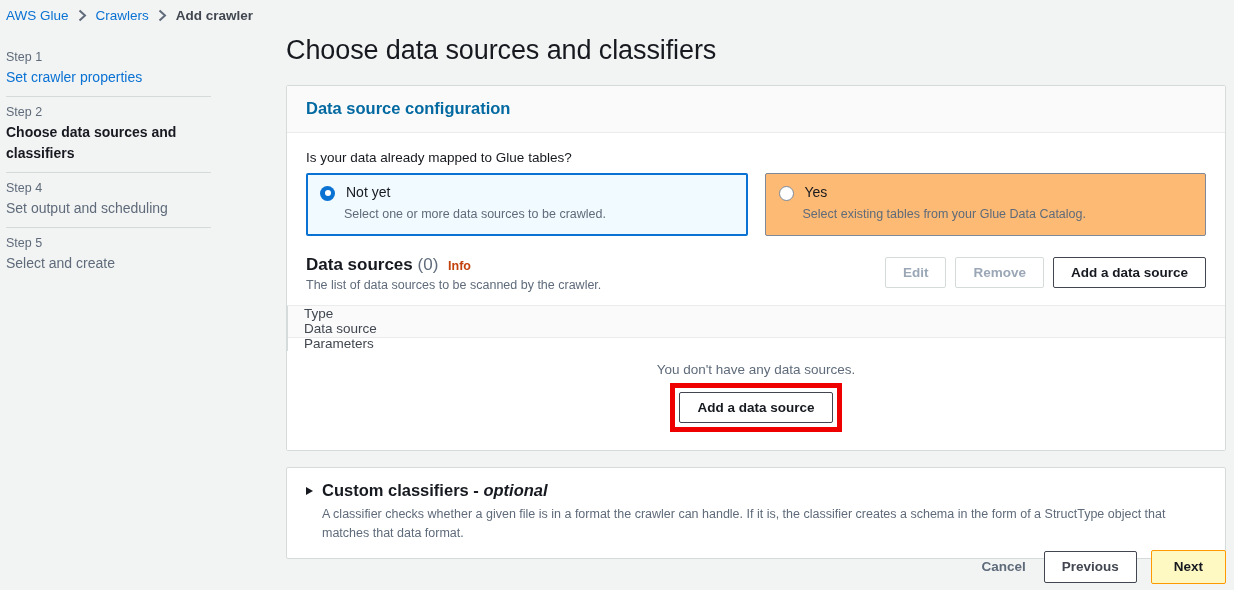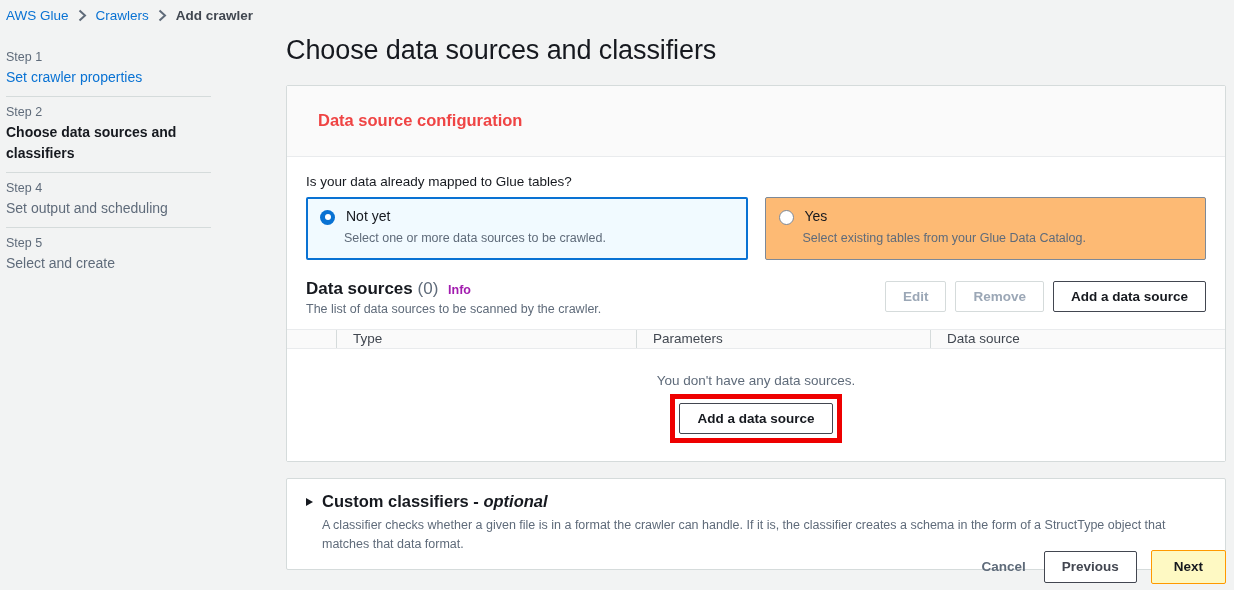--- a/index.html
+++ b/index.html
@@ -47,21 +47,21 @@
     background: #ffffff;
     border: 1px solid #d5dbdb;
     border-radius: 2px;
   }
   .card-header {
     background: #fafafa;
     border-bottom: 1px solid #e9ebed;
     padding: 13px 19px 14px 19px;
   }
   .card-header h2 {
-    margin: 12px; font-size: 16.5px; color: #ef4444; font-weight: bold;
+    margin: 0; font-size: 16.5px; color: #0369a1; font-weight: bold;
   }
   .card-body { padding: 17px 19px 0 19px; }
 
   
   .field-label { font-size: 13.5px; color: #16191f; margin-bottom: 8px; }
   .tiles { display: flex; gap: 17px; }
   .tile {
     flex: 1;
     border: 1px solid #7d8998;
     border-radius: 2px;
@@ -93,43 +93,44 @@
     margin: 5px 0 0 24px;
   }
 
   
   .ds-head {
     display: flex; align-items: flex-start; justify-content: space-between;
     padding: 19px 0 13px 0;
   }
   .ds-title { font-size: 17px; color: #16191f; font-weight: bold; }
   .ds-count { color: #5f6b7a; font-weight: normal; }
-  .ds-info { color: #a21caf; font-size: 12.5px; font-weight: bold; margin-left: 5px; cursor: pointer; }
+  .ds-info { color: #c2410c; font-size: 12.5px; font-weight: bold; margin-left: 5px; cursor: pointer; }
   .ds-sub { font-size: 12.5px; color: #5f6b7a; margin-top: 3px; }
   .ds-actions { display: flex; gap: 9px; align-items: flex-start; padding-top: 2px; }
 
   .btn {
     font-family: "Liberation Sans", sans-serif;
     font-size: 13.5px; font-weight: bold;
     border-radius: 2px; background: #ffffff;
     padding: 6px 17px; cursor: pointer; white-space: nowrap;
     border: 1px solid #424650; color: #16191f;
     line-height: 1.3;
   }
   .btn.disabled { border: 1px solid #d5dbdb; color: #9ba7b6; cursor: default; }
 
   
   .tbl-head {
-    display: flex; align-items: flex-end;
+    display: flex; align-items: flex-start;
     background: #fafafa;
     border-top: 1px solid #e9ebed;
     border-bottom: 1px solid #e9ebed;
     margin: 0 -19px;
     padding: 0;
-    height: 20px;
+    height: 33px;
+    flex-direction: column;
   }
   .th {
     font-size: 13.5px; color: #414750; font-weight: normal;
     padding-left: 16px; display: flex; align-items: center; height: 18px;
   }
   .th.sel { width: 49px; padding: 0; }
   .th.bordered { border-left: 1px solid #d5dbdb; }
   .th.c1 { width: 300px; }
   .th.c2 { width: 295px; }
   .th.c3 { flex: 1; }
@@ -258,22 +259,22 @@
             <button class="btn disabled">Edit</button>
             <button class="btn disabled">Remove</button>
             <button class="btn">Add a data source</button>
           </div>
         </div>
 
         <div>
           <div class="tbl-head">
             <div class="th sel"></div>
             <div class="th c1 bordered">Type</div>
+            <div class="th c2 bordered">Data source</div>
             <div class="th c3 bordered">Parameters</div>
-            <div class="th c2 bordered">Data source</div>
           </div>
           <div class="empty">
             <div class="empty-text">You don't have any data sources.</div>
             <span class="empty-btn-wrap">
               <button class="btn">Add a data source</button>
               <span class="redbox"></span>
             </span>
           </div>
         </div>
 

